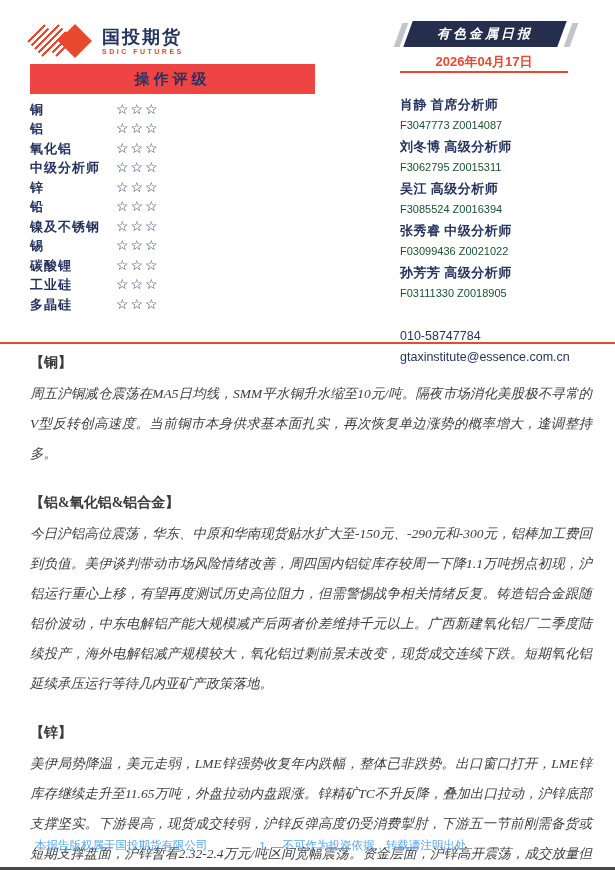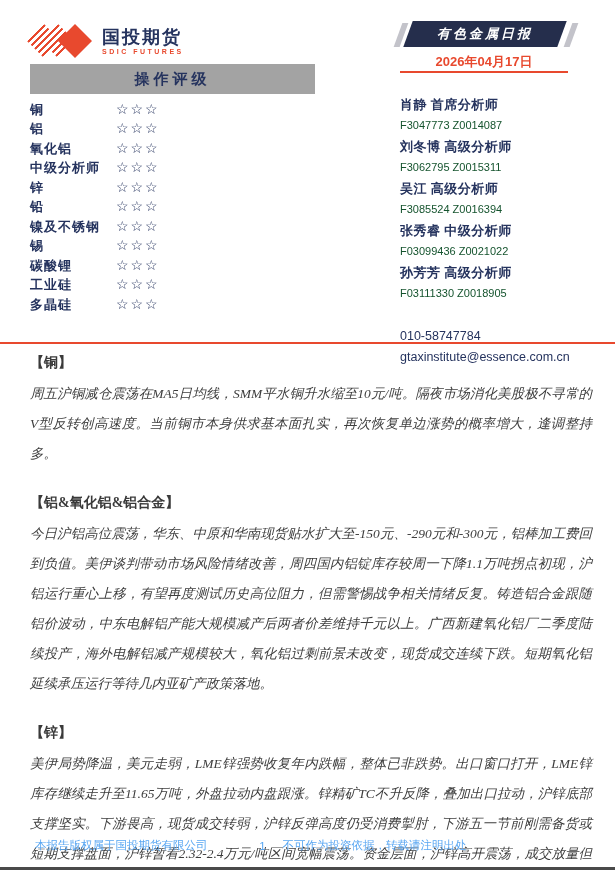--- a/index.html
+++ b/index.html
@@ -56,21 +56,21 @@
   .report-date {
     position: absolute; left: 400px; top: 53px; width: 168px;
     text-align: center; color: #e8492e; font-weight: bold; font-size: 13px;
     border-bottom: 2px solid #e8492e;
     font-family: "Liberation Sans", sans-serif;
   }
 
   
   .ratings-title {
     position: absolute; left: 30px; top: 64px; width: 285px; height: 30px;
-    background: #a3a3a3; color: #25335e; font-weight: bold; font-size: 15px;
+    background: #ef4444; color: #25335e; font-weight: bold; font-size: 15px;
     text-align: center; line-height: 30px; letter-spacing: 4px;
   }
   .ratings-list { position: absolute; left: 30px; top: 100px; width: 285px; }
   .rating-row { display: flex; height: 19.5px; align-items: center; }
   .r-label {
     min-width: 72px; color: #25335e; font-weight: bold; font-size: 13px;
     letter-spacing: 1px; margin-right: 14px; white-space: nowrap;
   }
   .r-stars { color: #25335e; font-size: 14px; letter-spacing: 2px; line-height: 1; }
 

